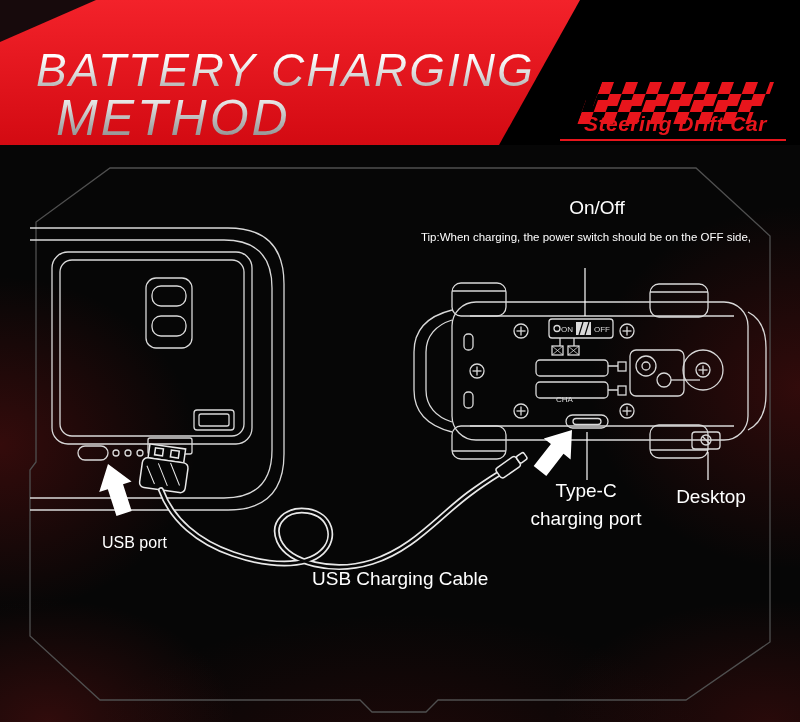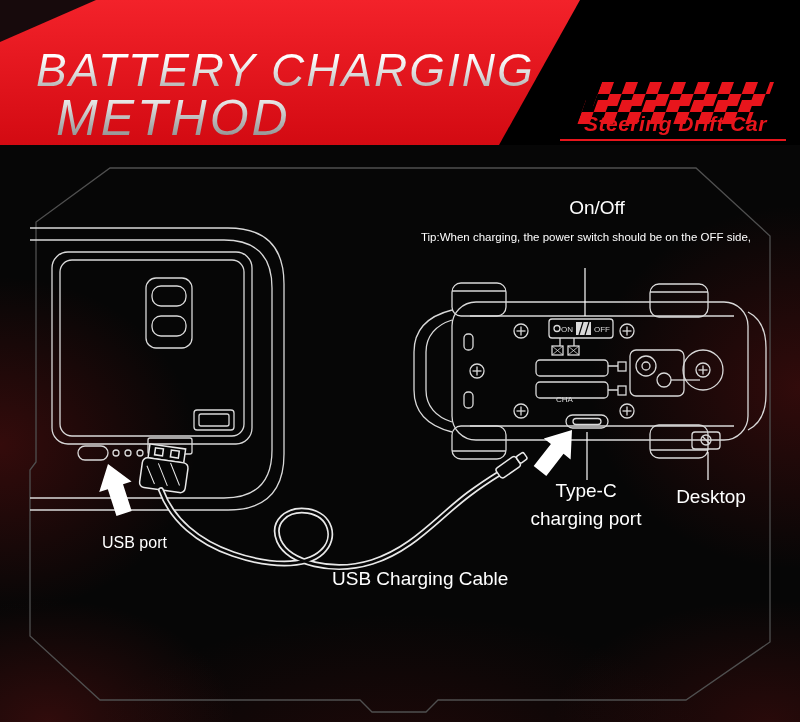--- a/index.html
+++ b/index.html
@@ -212,16 +212,16 @@
       <div>Type-C</div>
       <div>charging port</div>
     </div>
 
     <div class="lbl" style="left:630px;top:483px;width:162px;text-align:center;font-size:19px;line-height:1.45;">
       <div>Desktop</div>
     </div>
 
     <div class="lbl" style="left:102px;top:534px;font-size:16px;">USB port</div>
 
-    <div class="lbl" style="left:332px;top:568px;font-size:19px;">USB Charging Cable</div>
+    <div class="lbl" style="left:312px;top:568px;font-size:19px;">USB Charging Cable</div>
   </div>
 
 </div>
 
 </body></html>

